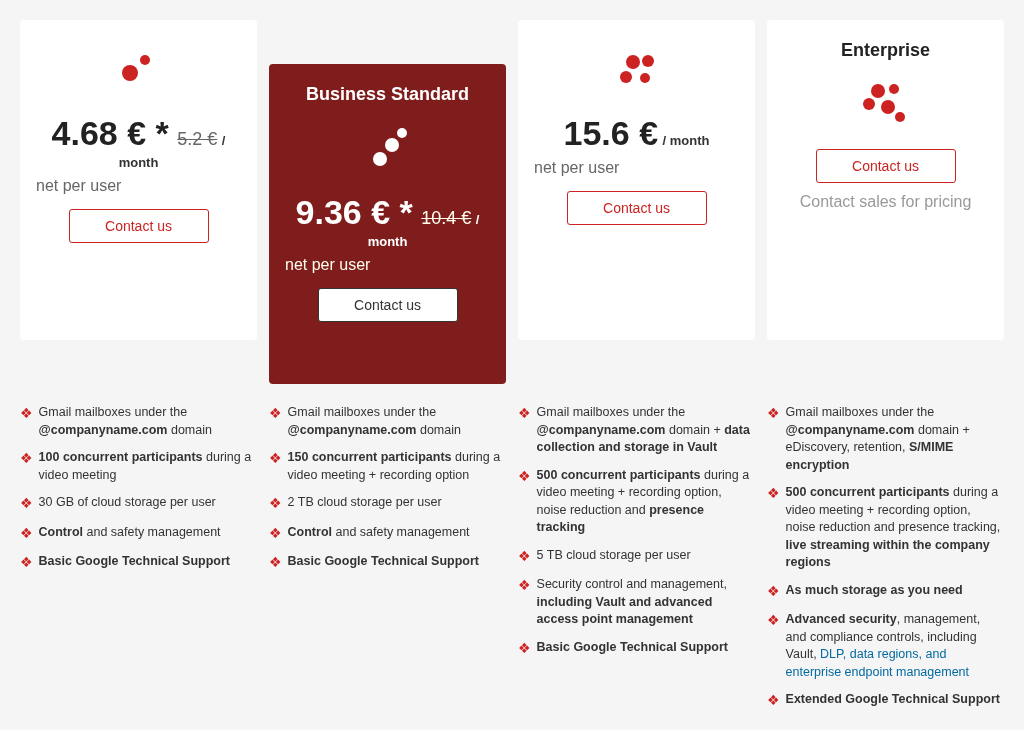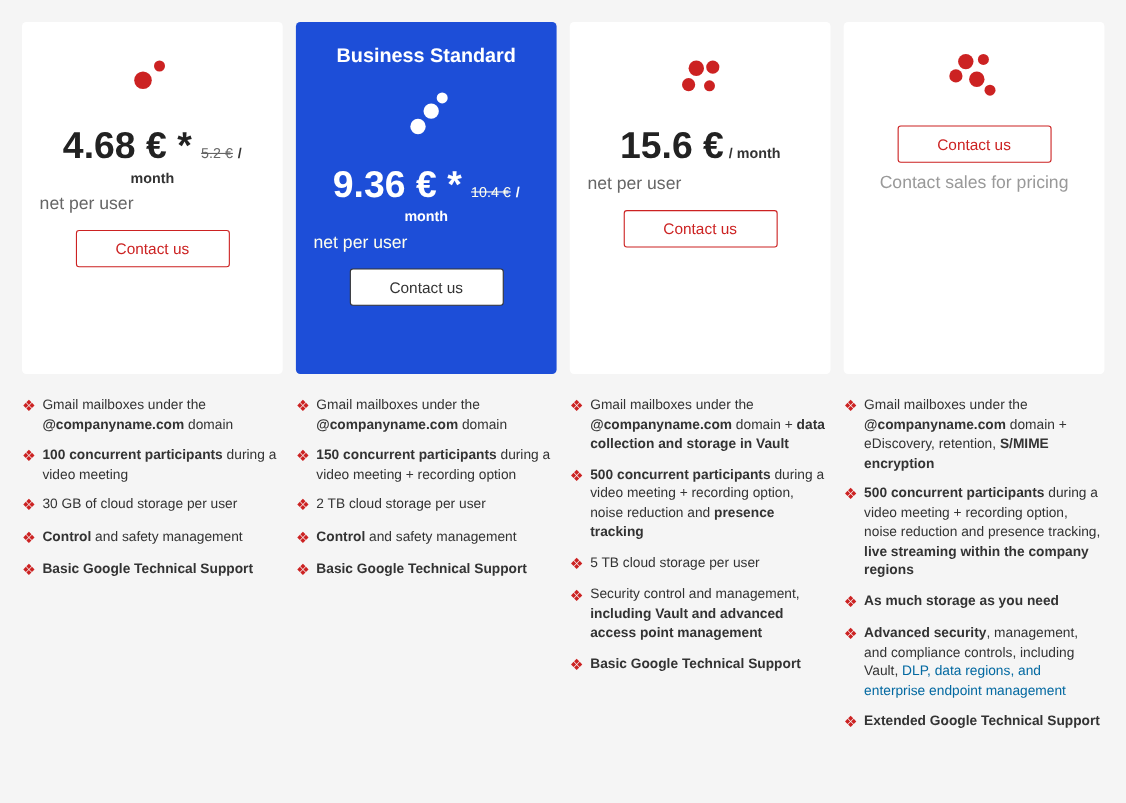--- a/index.html
+++ b/index.html
@@ -16,23 +16,24 @@
       align-items: flex-start;
     }
     .plan-card {
       flex: 1;
       background: #fff;
       border-radius: 4px;
       padding: 20px 16px;
       min-height: 320px;
     }
     .plan-card.highlighted {
-      background: #1d4ed8;
+      background: #7f1d1d;
       color: #fff;
       border-radius: 4px;
+      margin-top: 44px;
     }
     .plan-title {
       font-size: 18px;
       font-weight: bold;
       text-align: center;
       margin-bottom: 14px;
       color: #222;
     }
     .plan-card.highlighted .plan-title {
       color: #fff;
@@ -80,21 +81,21 @@
     }
     .price-main {
       font-size: 34px;
       font-weight: bold;
       color: #222;
     }
     .plan-card.highlighted .price-main {
       color: #fff;
     }
     .price-original {
-      font-size: 13px;
+      font-size: 18px;
       text-decoration: line-through;
       color: #666;
       margin-left: 4px;
     }
     .plan-card.highlighted .price-original {
       color: #ffe;
     }
     .price-period {
       font-size: 13px;
       font-weight: bold;
@@ -234,20 +235,21 @@
     </div>
     <div class="price-area">
       <span class="price-main">15.6 €</span>
       <span class="price-period">/ month</span>
     </div>
     <div class="net-per-user">net per user</div>
     <button class="contact-btn">Contact us</button>
   </div>
 
   <div class="plan-card">
+    <div class="plan-title">Enterprise</div>
     <div class="icon-area">
       <div class="dots-icon">
         <div class="dot ent-dot1"></div>
         <div class="dot ent-dot2"></div>
         <div class="dot ent-dot3"></div>
         <div class="dot ent-dot4"></div>
         <div class="dot ent-dot5"></div>
       </div>
     </div>
     <button class="enterprise-contact-btn">Contact us</button>

